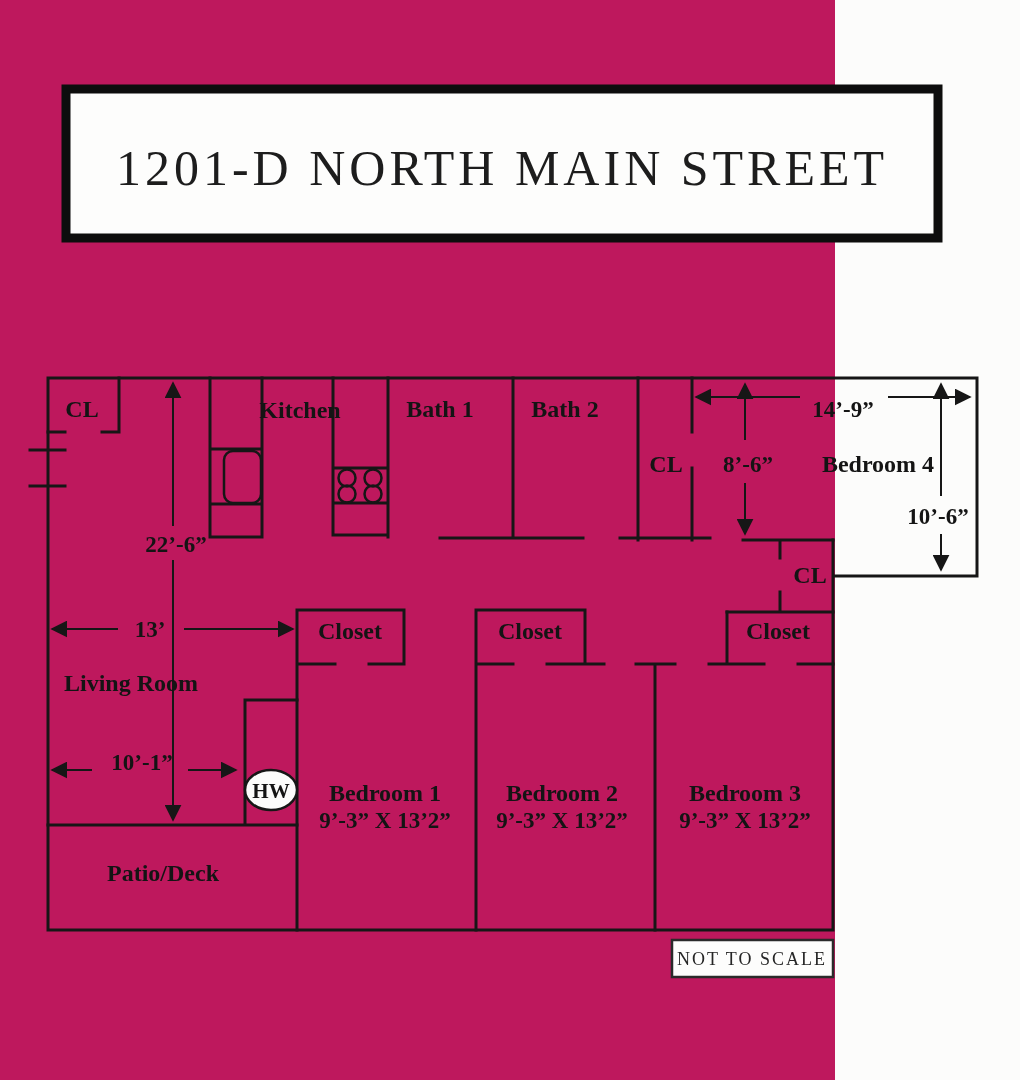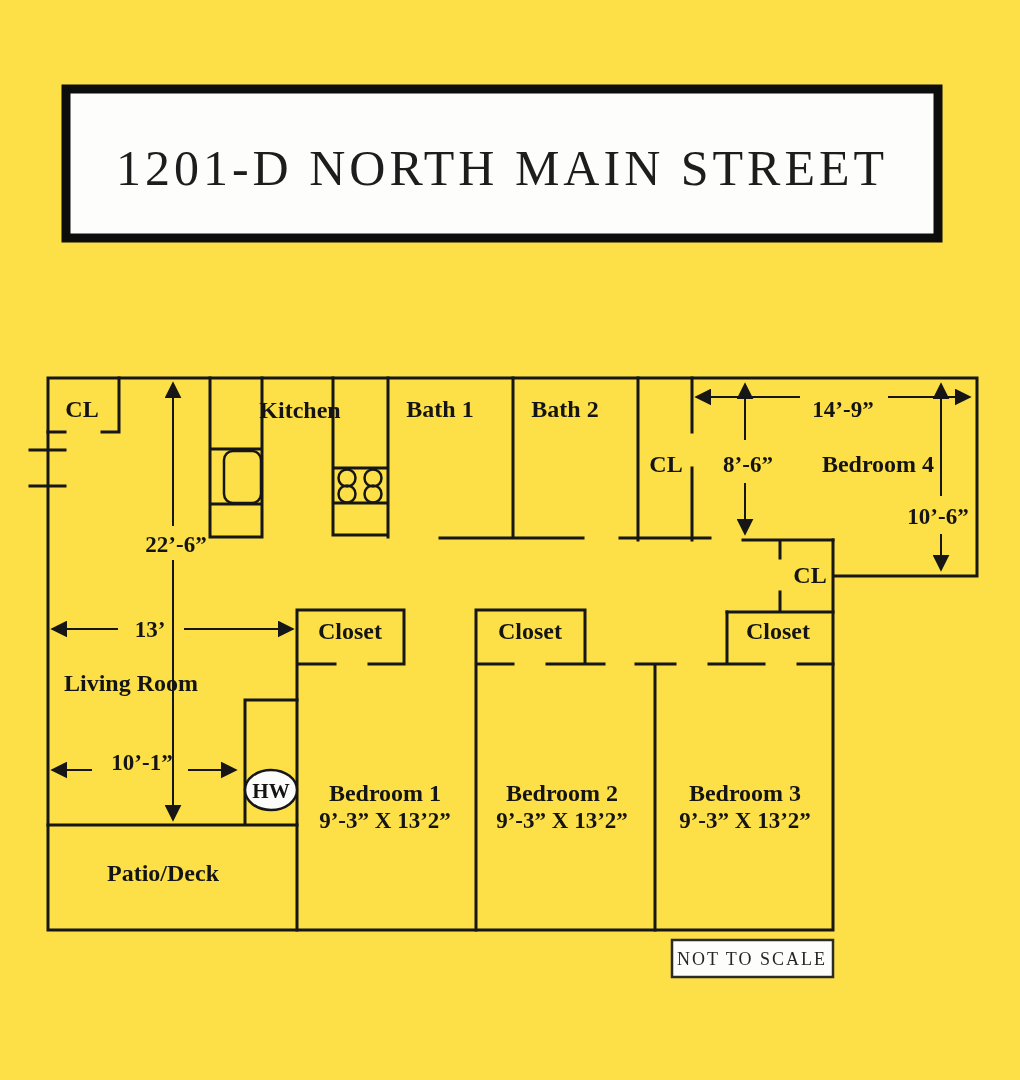--- a/index.html
+++ b/index.html
@@ -1,16 +1,16 @@
 <!DOCTYPE html>
 <html><head>
 <meta charset="utf-8">
 <style>
   html,body{margin:0;padding:0;background:#fcfcfb;width:1020px;height:1080px;overflow:hidden;}
-  .stage{position:relative;width:1020px;height:1080px;background:#fde047;}
+  .stage{position:relative;width:835px;height:1080px;background:#be185d;}
   svg{position:absolute;left:0;top:0;}
   text{font-family:"Liberation Serif","DejaVu Serif",serif;fill:#141414;}
   .room{font-size:24px;font-weight:bold;}
   .dim{font-size:23px;font-weight:bold;}
   .size{font-size:23px;font-weight:bold;}
   .hw{font-size:21px;font-weight:bold;}
   .title{font-size:50px;letter-spacing:4px;fill:#1d1d1d;}
   .scale-note{font-size:18px;letter-spacing:2px;fill:#262626;}
   .wall{stroke:#161616;stroke-width:3;fill:none;stroke-linecap:square;}
   .fixture{stroke:#161616;stroke-width:2.5;fill:none;}

